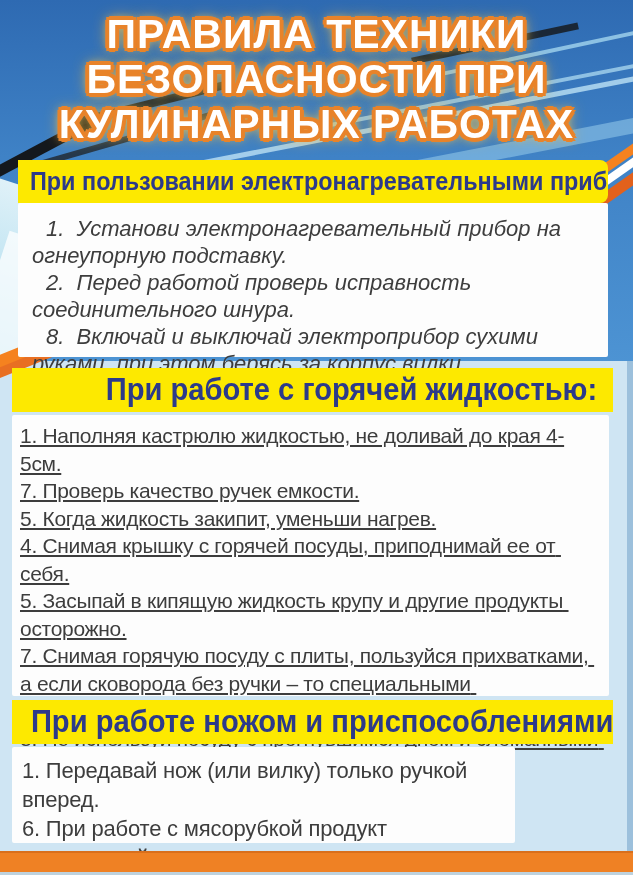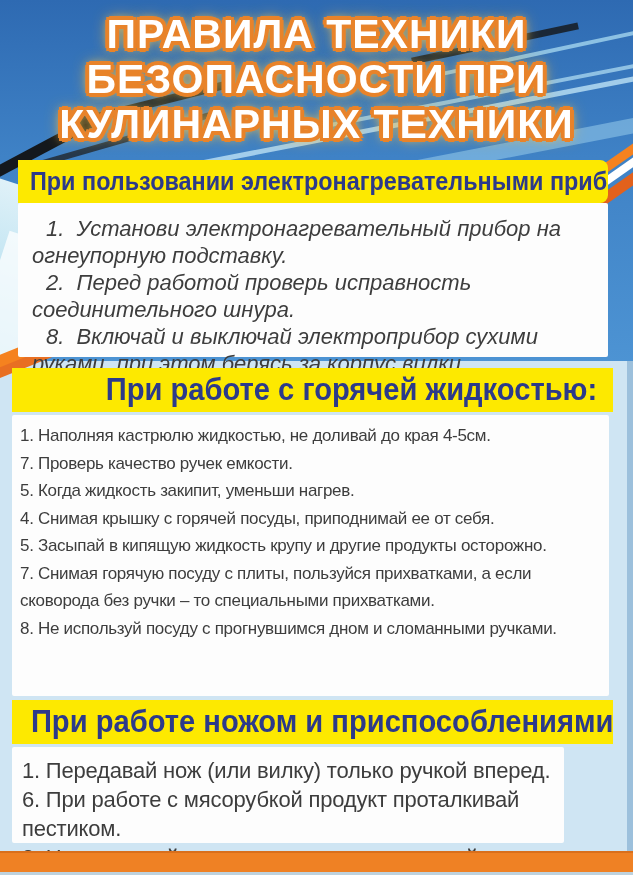--- a/index.html
+++ b/index.html
@@ -81,22 +81,22 @@
   .box {
     position: absolute; z-index: 3;
     background: #fdfdfd;
     color: #3d3d3d;
     border-radius: 2px;
   }
   .box-1 { left: 18px; top: 203px; width: 590px; height: 154px;
            padding: 12px 14px 0 14px; font-size: 22px; line-height: 27px; }
   .box-1 .item { text-indent: 14px; font-style: italic; }
   .box-2 { left: 12px; top: 415px; width: 597px; height: 281px;
-           padding: 7px 8px 9px 8px; font-size: 17px; line-height: 27.5px; letter-spacing: -0.3px; }
-  .box-3 { left: 12px; top: 747px; width: 552px; height: 96px;
+           padding: 7px 8px 9px 8px; font-size: 21px; line-height: 27.5px; letter-spacing: -0.3px; text-decoration: underline; }
+  .box-3 { left: 12px; top: 747px; width: 503px; height: 96px;
            padding: 9px 8px 0 10px; font-size: 22px; line-height: 29px; letter-spacing: -0.2px; }
   .item { white-space: pre-wrap; }
 
   
   .footer-bar   { position: absolute; z-index: 3; left: 0; top: 851px; width: 633px; height: 21px; background: #ef8124; border-top: 2px solid #d96f1c; }
   .footer-strip { position: absolute; z-index: 3; left: 0; top: 872px; width: 633px; height: 3px; background: #bed2de; }
 </style>
 </head>
 <body>
 
@@ -121,21 +121,21 @@
   <div class="stripe chev1"></div>
   <div class="stripe chev2"></div>
   <div class="stripe chev3"></div>
   <div class="stripe rst1"></div>
   <div class="stripe rst2"></div>
   <div class="stripe rst3"></div>
 
   <div class="title">
     <div class="title-line">ПРАВИЛА ТЕХНИКИ</div>
     <div class="title-line">БЕЗОПАСНОСТИ ПРИ</div>
-    <div class="title-line">КУЛИНАРНЫХ ТЕХНИКИ</div>
+    <div class="title-line">КУЛИНАРНЫХ РАБОТАХ</div>
   </div>
 
   <div class="banner banner-1">
     <span class="banner-inner">При пользовании электронагревательными приборами:</span>
   </div>
   <div class="box box-1">
       <div class="item">1.  Установи электронагревательный прибор на огнеупорную подставку.</div>
       <div class="item">2.  Перед работой проверь исправность соединительного шнура.</div>
       <div class="item">8.  Включай и выключай электроприбор сухими руками, при этом берясь за корпус вилки.</div>
       <div class="item">4.  По окончании работы выключи электроприбор.</div>

